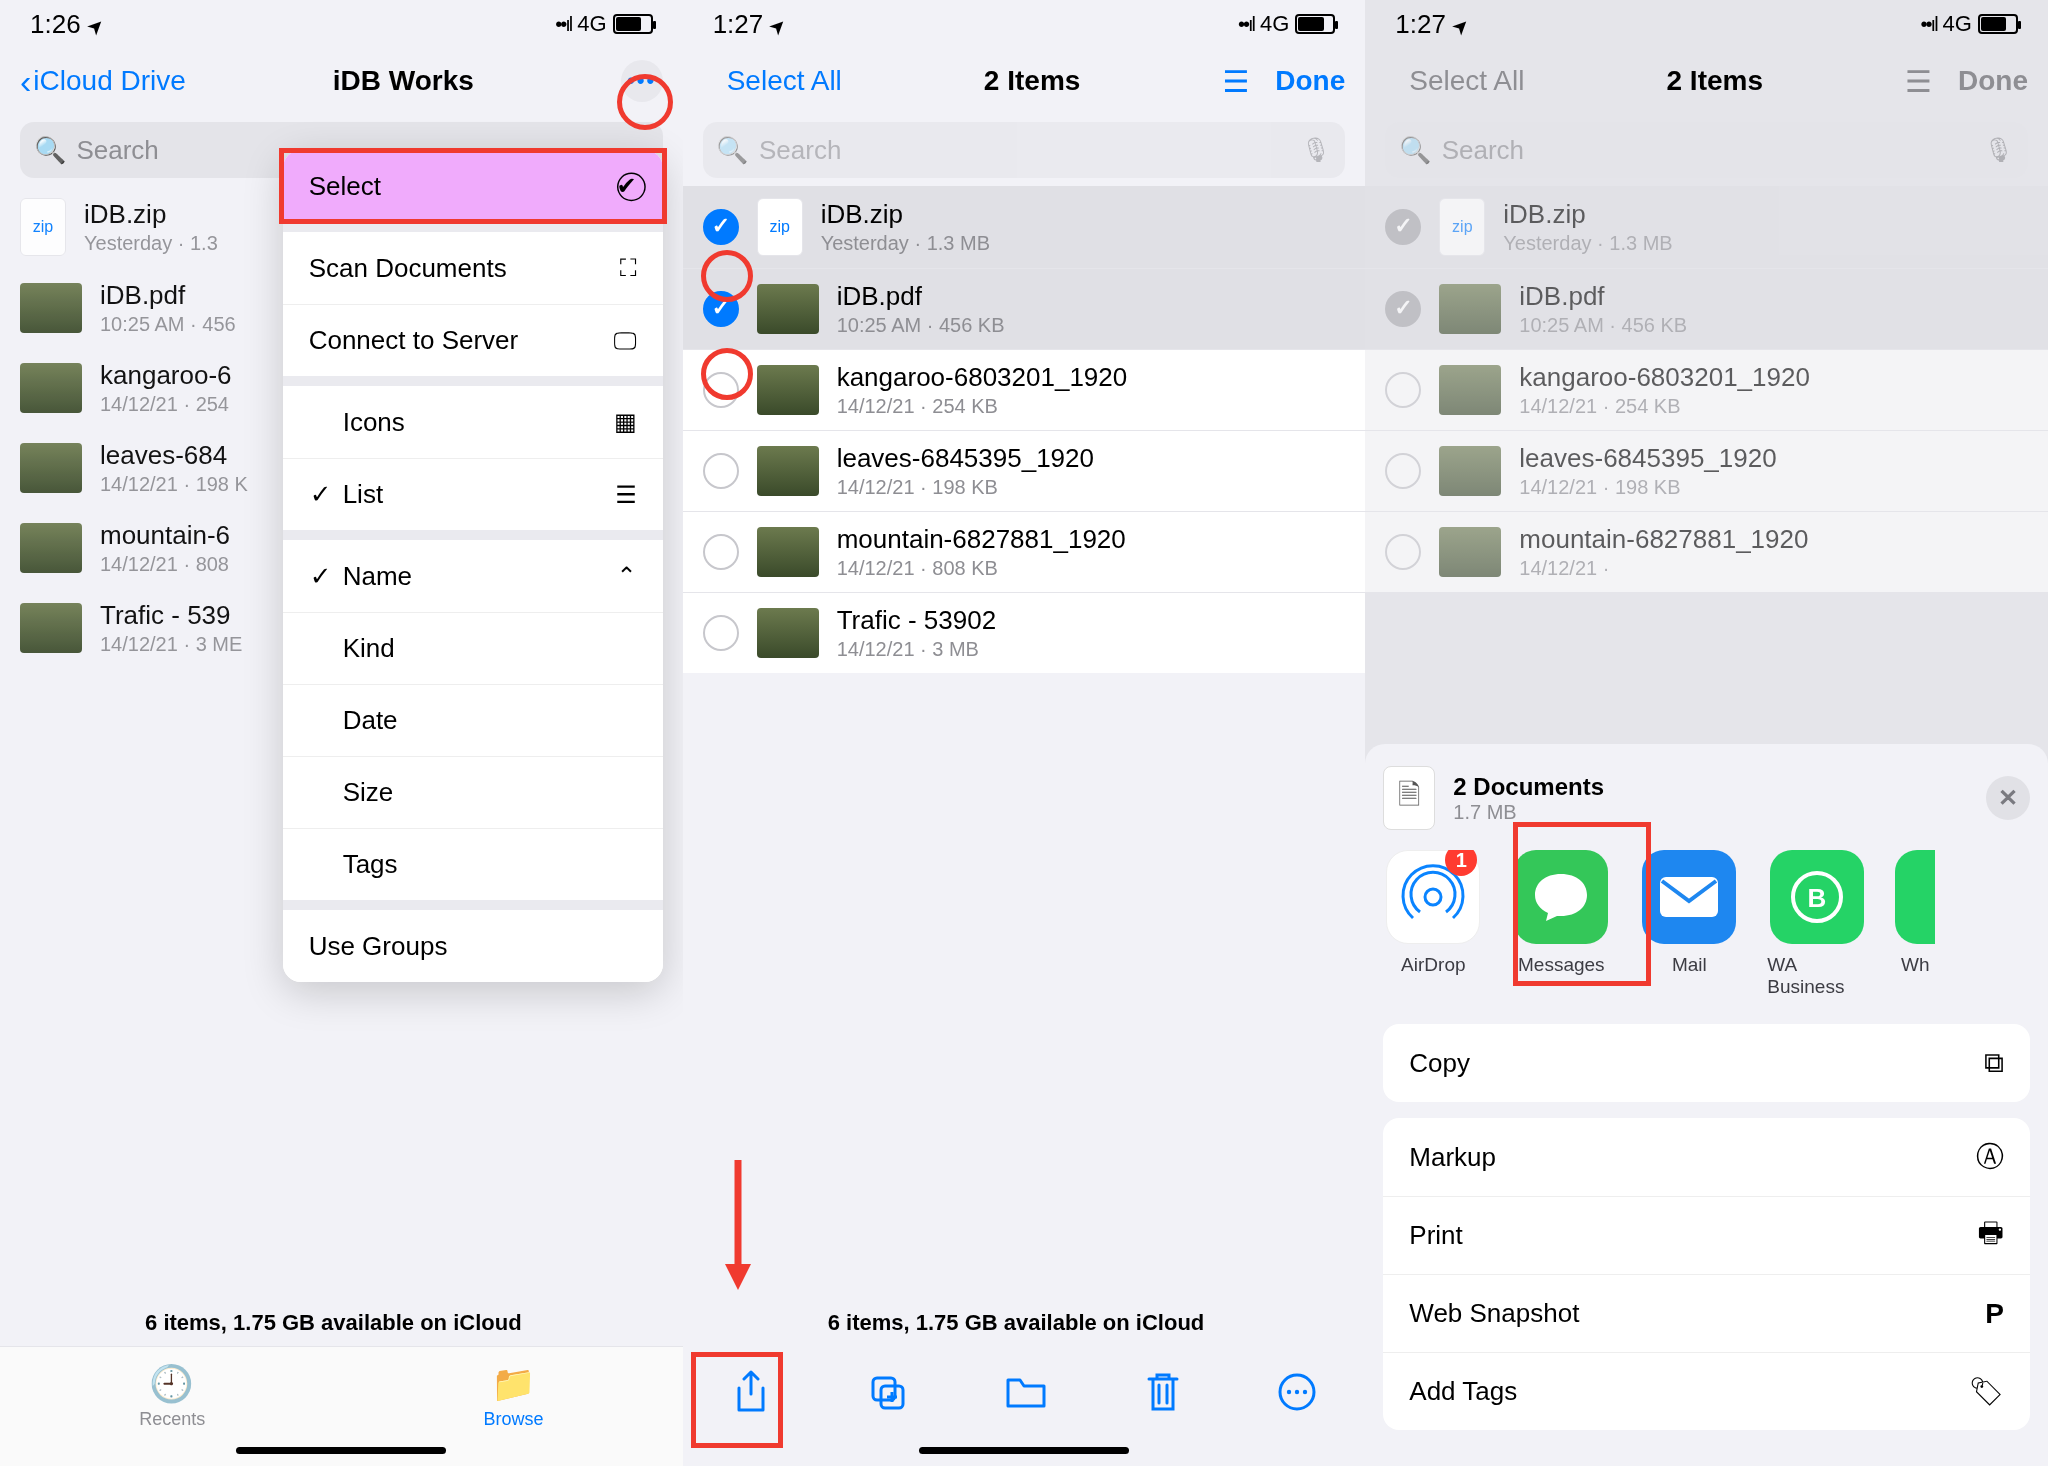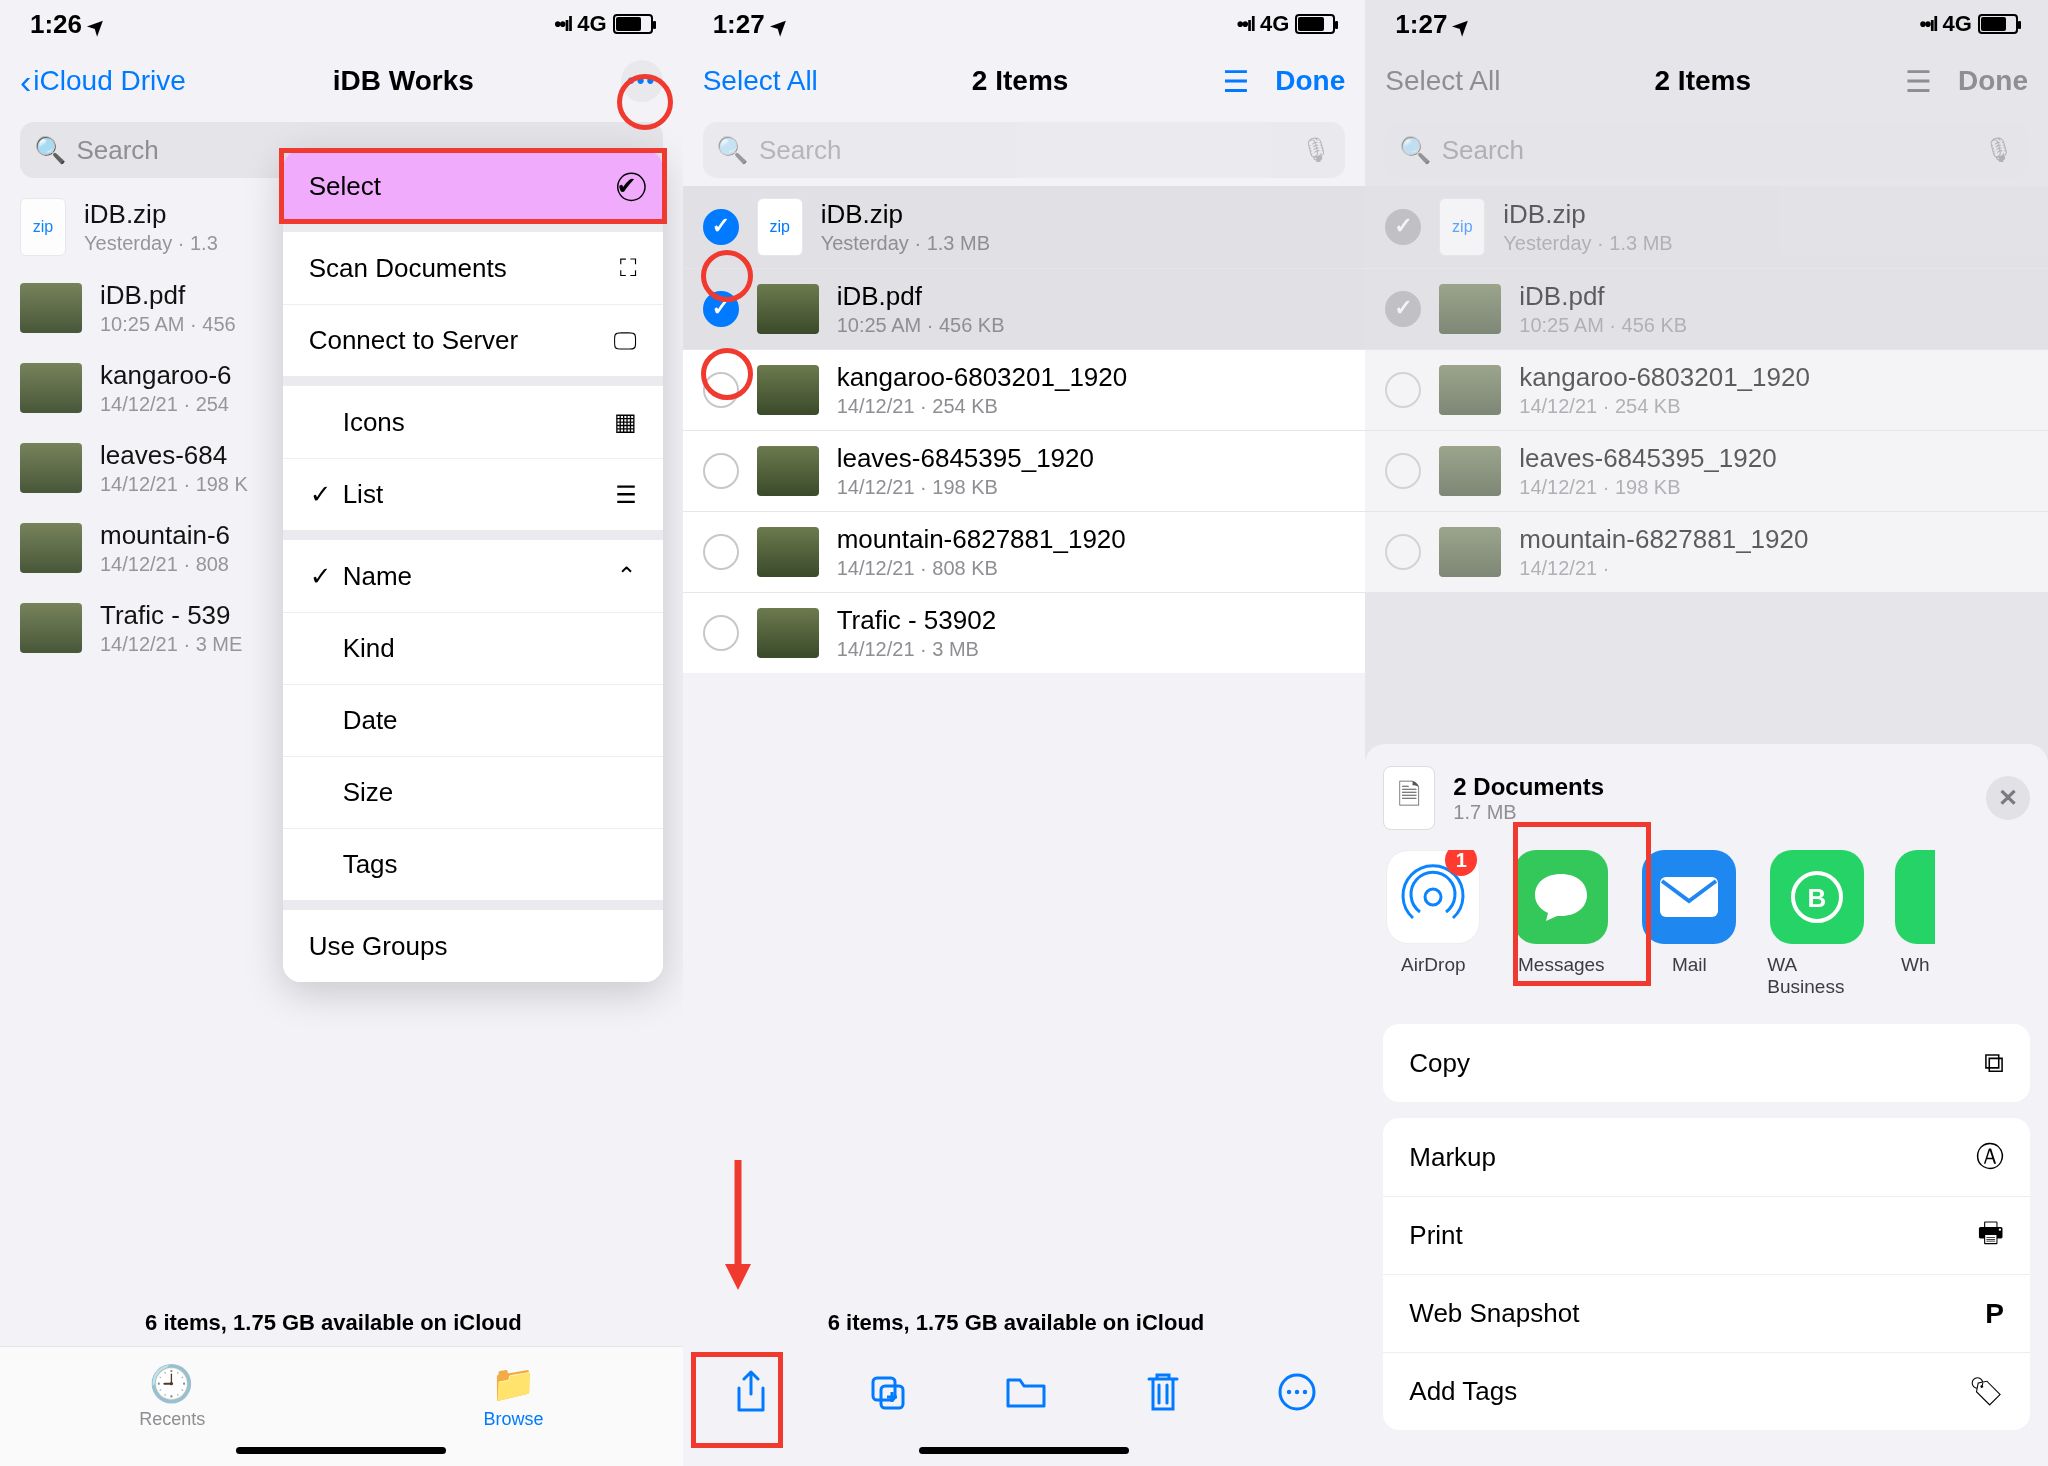--- a/index.html
+++ b/index.html
@@ -1,34 +1,34 @@
 <!DOCTYPE html>
 <html><head>
 <meta charset="utf-8">
 <style>
 * { box-sizing: border-box; margin: 0; padding: 0; font-family: -apple-system, "SF Pro Text", Helvetica, Arial, sans-serif; }
 body { background: #fff; width: 2048px; height: 1466px; display: flex; }
 .screen { width: 682.66px; height: 1466px; background: #f2f2f7; position: relative; overflow: hidden; border-right: 0px solid #ddd; }
 .screen.s3 { background:#e5e5ea; }
 
 
-.status { height: 48px; display: flex; align-items: center; justify-content: space-between; padding: 16px 30px; font-size: 26px; font-weight: 700; color: #000; }
+.status { height: 48px; display: flex; align-items: center; justify-content: space-between; padding: 16px 30px; font-size: 26px; font-weight: 400; color: #000; }
 .status .right { display:flex; align-items:center; gap:6px; font-size:22px;}
 .loc-icon::after{content:"➤"; display:inline-block; transform: rotate(-45deg); font-size:20px; margin-left:6px;}
 .sig-icon{font-size:20px;letter-spacing:-2px;}
 .batt{width:40px;height:20px;border:2px solid #000;border-radius:4px;position:relative;display:inline-block;}
 .batt::after{content:"";position:absolute;right:-5px;top:5px;width:3px;height:8px;background:#000;border-radius:1px;}
 .batt .fill{position:absolute;left:1px;top:1px;bottom:1px;width:70%;background:#000;border-radius:2px;}
 
 
 .nav { height: 66px; display:flex; align-items:center; justify-content:space-between; padding:0 20px; }
 .nav .back{color:#007aff; font-size:28px; display:flex; align-items:center; gap:2px;}
 .nav .title{font-size:28px;font-weight:600;color:#000;}
 .nav .more-btn{width:42px;height:42px;border-radius:50%;background:#e8e8ed;display:flex;align-items:center;justify-content:center;color:#007aff;font-size:22px;letter-spacing:2px;font-weight:700;}
-.nav .select-all{color:#007aff;font-size:28px;}
+.nav .select-all{color:#007aff;font-size:28px;margin-left:24px;}
 .nav .done{color:#007aff;font-size:28px;font-weight:600;}
 .nav .list-toggle{color:#007aff;font-size:30px;}
 .nav.dimmed .select-all,.nav.dimmed .done,.nav.dimmed .list-toggle{color:#8e8e93;}
 .nav.dimmed .title{color:#000;}
 
 
 .search{margin:8px 20px;height:56px;background:#e4e4e9;border-radius:14px;display:flex;align-items:center;padding:0 14px;gap:10px;}
 .search.dim{opacity:.6;}
 .search .mag{color:#8e8e93;font-size:26px;}
 .search .ph{color:#8e8e93;font-size:26px;}

